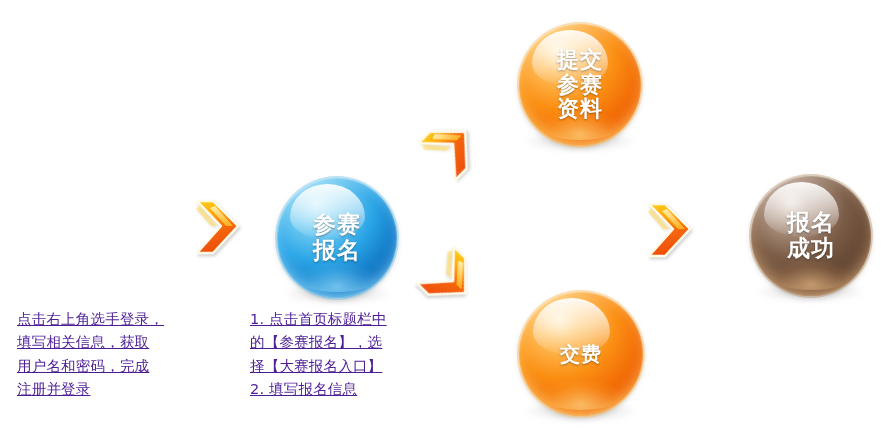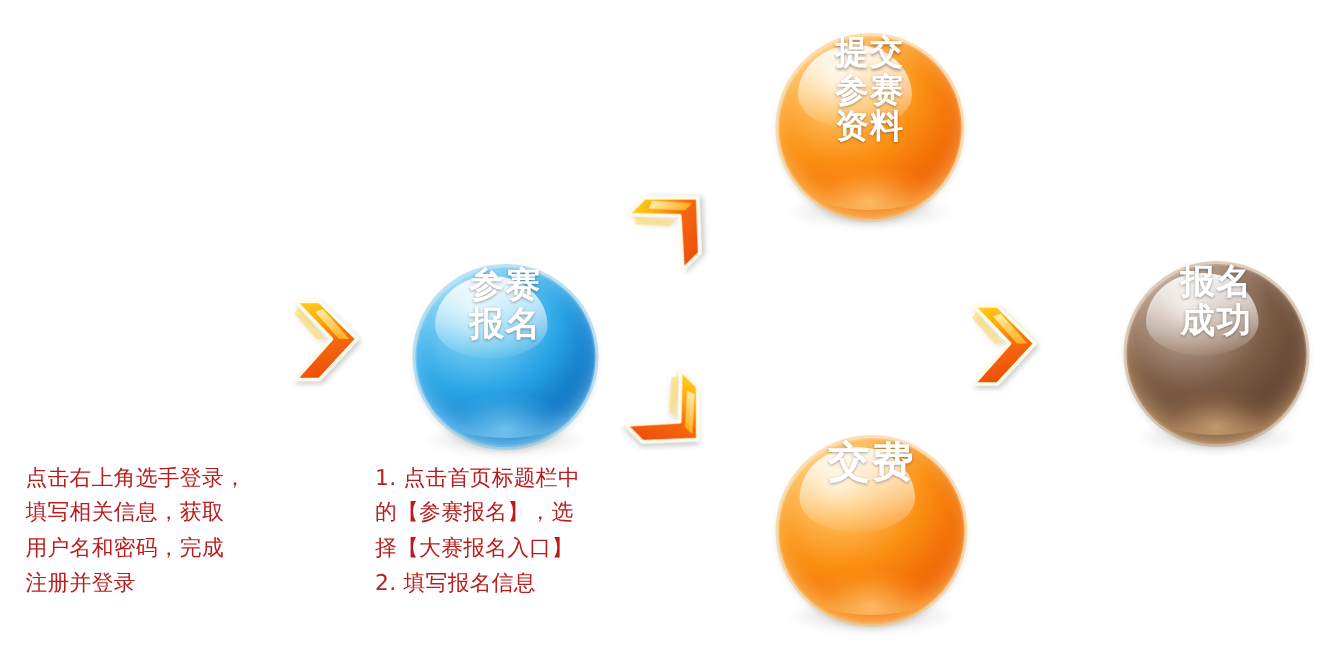--- a/index.html
+++ b/index.html
@@ -16,23 +16,24 @@
     height: 439px;
     background: #ffffff;
     overflow: hidden;
   }
 
   
   .orb {
     position: absolute;
     border-radius: 50%;
     display: flex;
-    align-items: flex-start;
+    align-items: center;
     justify-content: center;
     box-sizing: border-box;
+    font-family: Liberation Serif, serif;
   }
   .orb .orb-shadow {
     position: absolute;
     left: 6%;
     right: 6%;
     bottom: -4%;
     height: 16%;
     border-radius: 50%;
     background: radial-gradient(ellipse at 50% 50%, rgba(120,120,120,0.30) 0%, rgba(150,150,150,0.12) 55%, rgba(255,255,255,0) 75%);
     filter: blur(3px);
@@ -152,26 +153,27 @@
   
   .arrow {
     position: absolute;
     z-index: 6;
   }
   .arrow svg { display: block; overflow: visible; }
 
   
   .caption {
     position: absolute;
-    color: #b91c1c;
+    color: #4c1d95;
     font-size: 14.5px;
     line-height: 1.62;
     white-space: pre-line;
     z-index: 4;
     letter-spacing: 0.2px;
+    text-decoration: underline;
   }
 </style>
 </head>
 <body>
 
 <div id="canvas">
 
 
   <div class="arrow" style="left:193px; top:197px; width:50px; height:62px;">
     <svg width="50" height="62" viewBox="0 0 50 62">
@@ -268,21 +270,21 @@
 参赛
 资料</div>
   </div>
 
   <div class="orb orb-orange" style="left:519px; top:292px; width:124px; height:124px;">
     <div class="orb-shadow"></div>
     <div class="orb-body"></div>
     <div class="orb-rim"></div>
     <div class="orb-bounce"></div>
     <div class="orb-gloss"></div>
-    <div class="orb-label" style="font-size:28px;">交费</div>
+    <div class="orb-label" style="font-size:20px;">交费</div>
   </div>
 
   <div class="arrow" style="left:645px; top:200px; width:50px; height:62px;">
     <svg width="50" height="62" viewBox="0 0 50 62">
       <defs>
         <linearGradient id="agrad4" x1="0" y1="0" x2="0.25" y2="1">
           <stop offset="0%" stop-color="#ffd21f"></stop>
           <stop offset="32%" stop-color="#ffa807"></stop>
           <stop offset="62%" stop-color="#f5680a"></stop>
           <stop offset="100%" stop-color="#ef4e06"></stop>

